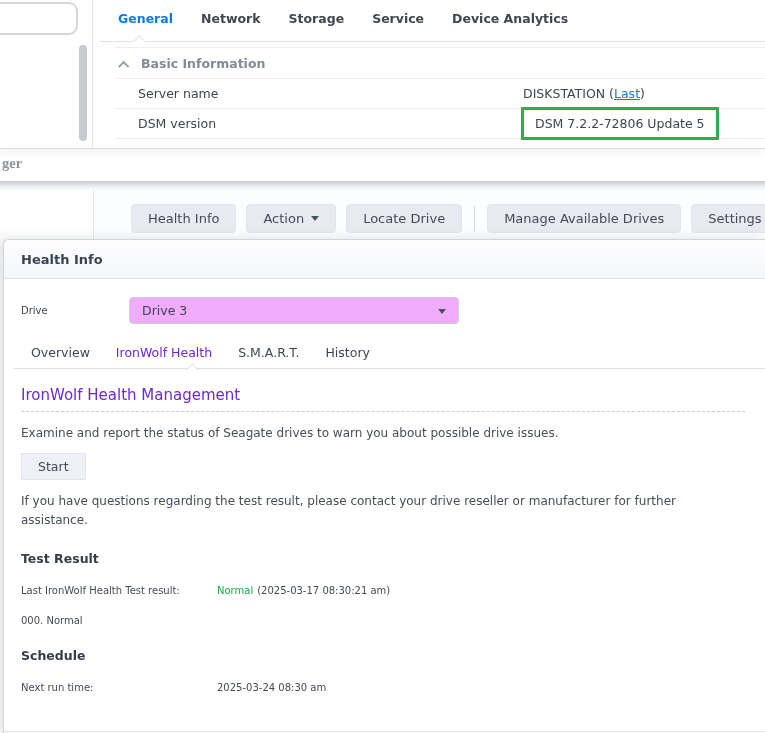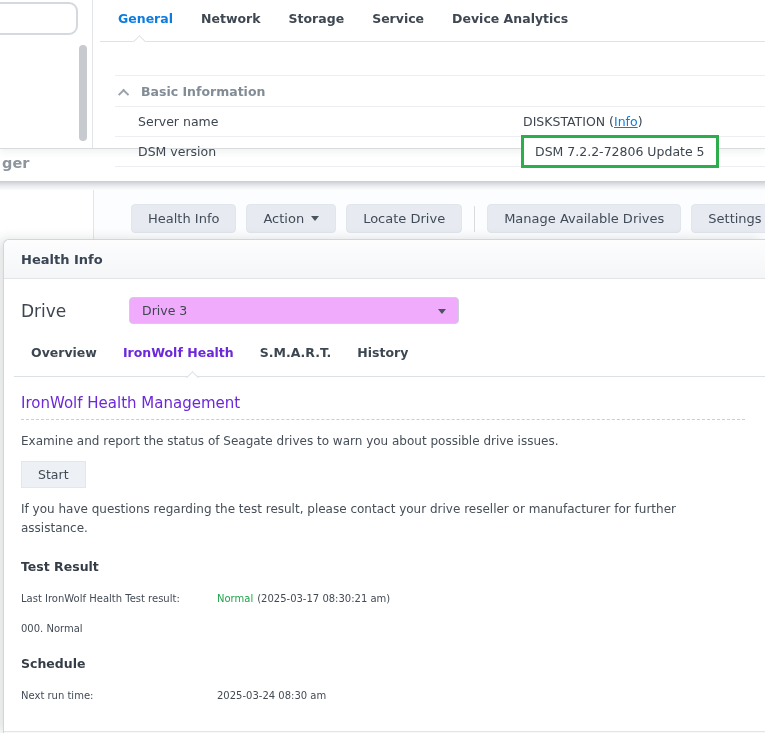--- a/index.html
+++ b/index.html
@@ -22,36 +22,36 @@
 
   .cp-tabs { position:absolute; left:118px; top:11px; display:flex; gap:28px;
              font-weight:bold; font-size:12.5px; color:#3e4752; }
   .cp-tab { cursor:default; white-space:nowrap; }
   .cp-tab.active { color:#0b7ce0; }
   .cp-tabline { position:absolute; left:100px; right:0; top:41px; height:1px; background:#dfe2e6; }
   .cp-notch { position:absolute; left:135px; top:37px; width:9px; height:9px; background:#fff;
               border-left:1px solid #dfe2e6; border-top:1px solid #dfe2e6;
               transform:rotate(45deg); z-index:3; }
 
-  .cp-section { position:absolute; left:115px; top:47px; right:0;margin-top:28px; }
+  .cp-section { position:absolute; left:115px; top:47px; right:0; }
   .sec-head { height:32px; border-top:1px solid #eceef1; border-bottom:1px solid #eceef1;
               display:flex; align-items:center; gap:12px; padding-left:6px;
               color:#828c96; font-weight:bold; font-size:12.5px; }
   .chev-up { width:8px; height:8px; border-left:2px solid #9aa3ac; border-top:2px solid #9aa3ac;
              transform:rotate(45deg) translateY(2px); margin-top:3px; }
   .cp-row { position:relative; height:30px; border-bottom:1px solid #eceef1;
             display:flex; align-items:center; padding-left:23px; font-size:12.5px; color:#3d4650; }
   .cp-row .value { position:absolute; left:408px; white-space:nowrap; }
   .link { color:#0b7ce0; text-decoration:underline; cursor:pointer; }
   .hl-box { position:absolute; left:406px; top:-2px; height:33px; display:inline-flex; align-items:center;
             border:3px solid #2ead4d; padding:0 11px; background:#fff; white-space:nowrap; }
 
   
   .sm-window { position:absolute; left:0; top:148px; width:765px; height:585px; background:#fff; z-index:1; }
-  .sm-title { position:absolute; left:2px; top:7px; font-weight:bold; font-size:14.5px; color:#8d959e; }
+  .sm-title { position:absolute; left:2px; top:7px; font-weight:bold; font-size:14.5px; color:#8d959e;font-family:Liberation Serif, serif; }
   .sm-band { position:absolute; left:0; top:33px; width:765px; height:9px;
              background:linear-gradient(180deg,#c9cdd2 0%,#e9ebee 55%,#fbfcfd 100%); }
   .sm-divider { position:absolute; left:93px; top:42px; width:1px; bottom:0; background:#e3e6e9; }
   .sm-toolbar { position:absolute; left:94px; right:0; top:42px; height:100px; background:#fcfdfe; }
   .tb-row { position:absolute; left:37px; top:14px; display:flex; align-items:center; gap:10px; }
   .tb-btn { height:29px; display:inline-flex; align-items:center; gap:7px; padding:0 16px;
             background:#e7ebf1; border:1px solid #e1e6ec; border-radius:4px;
             font-size:13px; color:#414b57; cursor:pointer; white-space:nowrap; }
   .tb-sep { width:1px; height:26px; background:#d8dcdf; margin:0 2px; }
   .caret-down { width:0; height:0; border-left:4px solid transparent; border-right:4px solid transparent;
@@ -61,28 +61,28 @@
   .dialog { position:absolute; left:3px; top:239px; right:0; bottom:0; background:#fff;
             border:1px solid #d2d6db; border-right:none; border-bottom:none;
             border-radius:6px 0 0 0; box-shadow:-5px 0 12px rgba(30,40,50,.14); z-index:4; }
   .dlg-header { height:39px; background:linear-gradient(180deg,#fdfdfe,#f4f6f8);
                 border-bottom:1px solid #e2e5e8; border-radius:6px 0 0 0;
                 display:flex; align-items:center; padding-left:17px;
                 font-weight:bold; font-size:13px; color:#3a4553; }
   .dlg-body { position:relative; padding:18px 20px 0 17px; font-size:12px; color:#434b55; }
 
   .drive-row { display:flex; align-items:center; height:27px; }
-  .drive-label { width:108px; font-size:17px; color:#3d4650; }
+  .drive-label { width:108px; font-size:10px; color:#3d4650; }
   .drive-select { position:relative; width:330px; height:27px; background:#f0abfc;
                   border:1px solid #ccd1d8; border-radius:4px; display:flex; align-items:center;
                   padding:0 12px; font-size:12.5px; color:#3d4650; cursor:pointer; }
   .drive-select .caret-down { position:absolute; right:12px; top:11px; }
 
   .dlg-tabs { position:relative; margin:21px 0 0 10px; display:flex; gap:26px;
-              font-weight:bold; font-size:12.5px; color:#3d4752; padding-bottom:17px; }
+              font-weight:normal; font-size:12.5px; color:#3d4752; padding-bottom:9px; }
   .dlg-tab { cursor:pointer; white-space:nowrap; }
   .dlg-tab.active { color:#6d28d9; }
   .dlg-tabline { position:absolute; left:-17px; right:-20px; bottom:0; height:1px; background:#dde0e4; }
   .dlg-notch { position:absolute; left:157px; bottom:-5px; width:9px; height:9px; background:#fff;
                border-left:1px solid #dde0e4; border-top:1px solid #dde0e4; transform:rotate(45deg); }
 
   .dlg-section-title { margin-top:17px; font-size:15px; color:#6d28d9;
                        padding-bottom:7px; border-bottom:1px dashed #c9ced4; }
   .dlg-desc { margin-top:14px; font-size:12px; color:#464e58; }
   .start-btn { margin-top:13px; height:27px; display:inline-flex; align-items:center; padding:0 16px;
@@ -148,21 +148,21 @@
     <div class="cp-notch"></div>
 
     <div class="cp-section">
       <div class="sec-head">
         <span class="chev-up"></span>
         <span>Basic Information</span>
       </div>
       <div class="cp-row">
         <span>Server name</span>
         <span class="value">
-          <span>DISKSTATION (</span><span class="link">Info</span><span>)</span>
+          <span>DISKSTATION (</span><span class="link">Last</span><span>)</span>
         </span>
       </div>
       <div class="cp-row">
         <span>DSM version</span>
         <span class="hl-box">
           <span>DSM 7.2.2-72806 Update 5</span>
         </span>
       </div>
     </div>
   </div>

